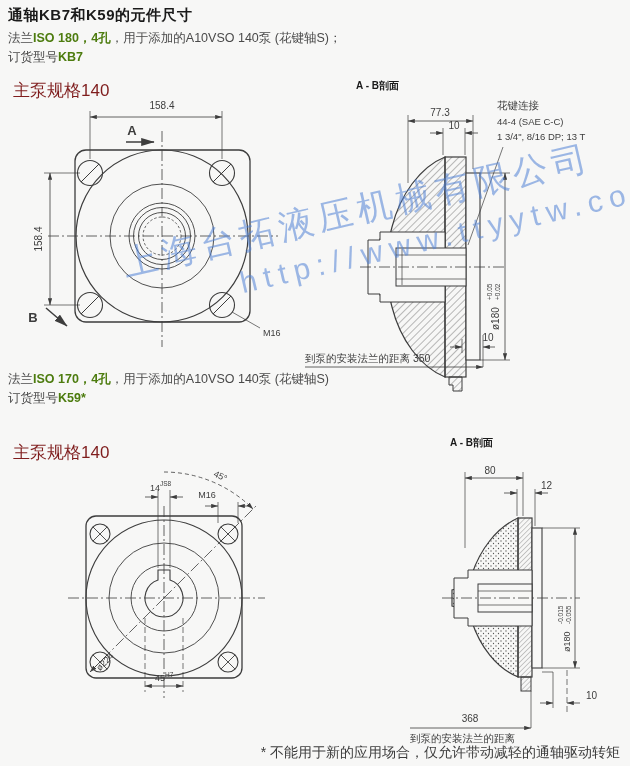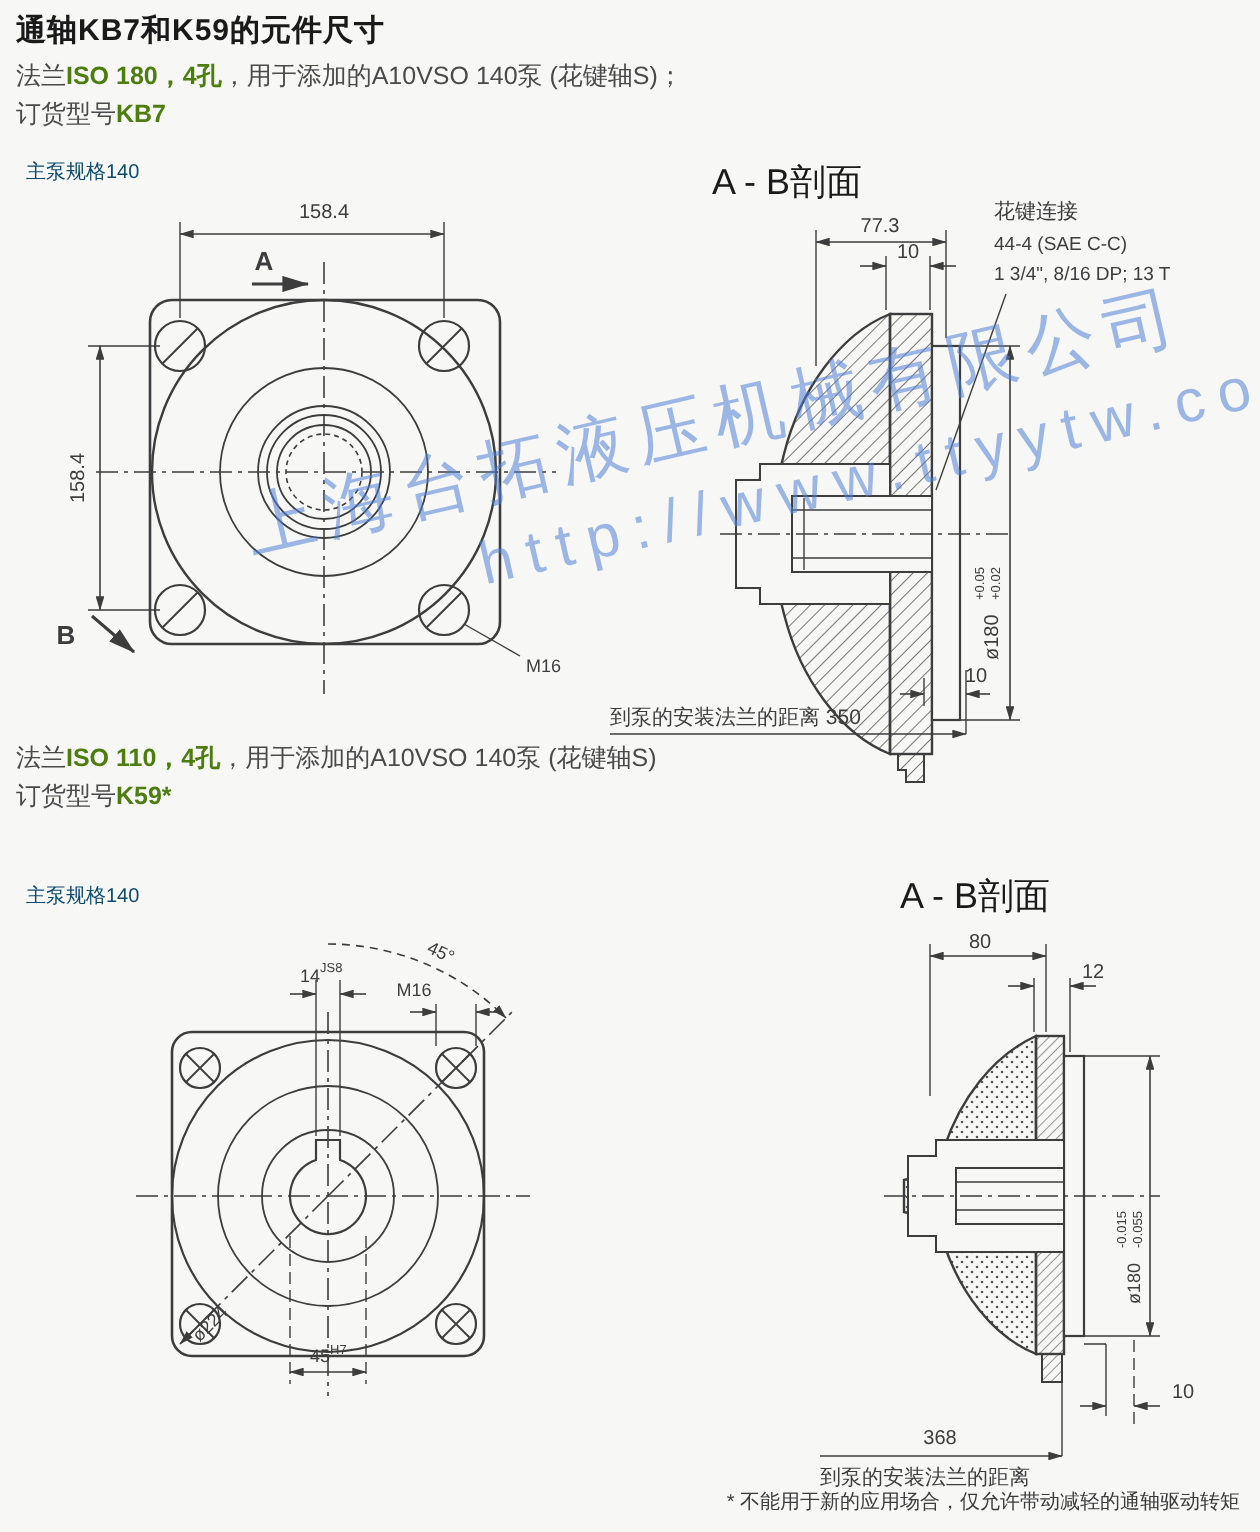--- a/index.html
+++ b/index.html
@@ -2,34 +2,34 @@
 <html><head>
 <meta charset="utf-8">
 <style>
   html,body{margin:0;padding:0;background:#e9e9e9;}
   .page{position:relative;width:630px;height:766px;background:#f7f7f6;overflow:hidden;
         font-family:"Liberation Sans","DejaVu Sans",sans-serif;color:#3b3b3b;}
   .abs{position:absolute;}
   .title{left:8px;top:6px;font-size:15px;font-weight:bold;color:#1a1a1a;letter-spacing:0.5px;}
   .desc{left:8px;top:29px;font-size:12.5px;line-height:19px;color:#4a4a4a;}
   .desc b{color:#4d7c0f;}
-  .small-label{font-size:10px;color:#0c4a6e;}
-  .section-title{font-size:18px;font-weight:normal;color:#1a1a1a;}
+  .small-label{font-size:17px;color:#7f1d1d;}
+  .section-title{font-size:10px;font-weight:bold;color:#1a1a1a;}
   svg{position:absolute;overflow:visible;}
   svg text{font-family:"Liberation Sans","DejaVu Sans",sans-serif;fill:#3d3d3d;}
   .dim{font-size:10px;}
   .dims{font-size:9px;}
   .sup{font-size:6.5px;}
   .note{font-size:9.5px;}
   .cn{font-size:10.5px;}
   .watermark{left:118px;top:242px;width:600px;transform:rotate(-13deg);transform-origin:left top;
              color:rgba(80,130,214,0.55);pointer-events:none;z-index:5;}
   .watermark .w1{font-size:35px;letter-spacing:5px;white-space:nowrap;}
   .watermark .w2{font-size:30px;letter-spacing:7px;margin-left:110px;margin-top:4px;white-space:nowrap;}
-  .footnote{right:10px;top:744px;font-size:10px;color:#3b3b3b;}
+  .footnote{right:10px;top:744px;font-size:14px;color:#3b3b3b;}
 </style>
 </head>
 <body>
 
 <div class="page">
 
   <div class="abs title">通轴KB7和K59的元件尺寸</div>
 
   <div class="abs desc">
     <span>法兰</span><b>ISO 180，4孔</b><span>，用于添加的A10VSO 140泵 (花键轴S)；</span><br>
@@ -130,21 +130,21 @@
     <g transform="translate(219,235) rotate(-90)">
       <text class="dim" x="0" y="0">ø180</text>
       <text class="sup" x="30" y="-7">+0.05</text>
       <text class="sup" x="30" y="1">+0.02</text>
     </g>
     <text class="dim" x="208" y="246" text-anchor="middle">10</text>
     <text class="cn" x="25" y="267">到泵的安装法兰的距离 350</text>
   </svg>
 
   <div class="abs desc" style="top:370px;">
-    <span>法兰</span><b>ISO 110，4孔</b><span>，用于添加的A10VSO 140泵 (花键轴S)</span><br>
+    <span>法兰</span><b>ISO 170，4孔</b><span>，用于添加的A10VSO 140泵 (花键轴S)</span><br>
     <span>订货型号</span><b>K59*</b>
   </div>
 
   <div class="abs small-label" style="left:13px;top:441px;">主泵规格140</div>
   <div class="abs section-title" style="left:450px;top:436px;">A - B剖面</div>
 
   <svg style="left:50px;top:440px;" width="320" height="300" viewBox="0 0 320 300">
     <defs>
       <marker id="mC" viewBox="0 0 10 6" refX="9.5" refY="3" markerWidth="9" markerHeight="5.5" orient="auto-start-reverse">
         <path d="M0,0 L10,3 L0,6 Z" fill="#3d3d3d"></path>

